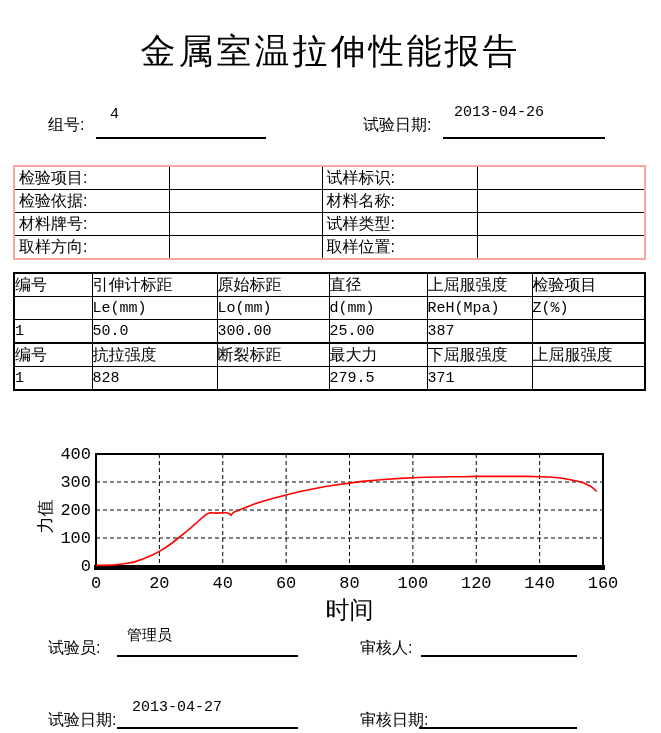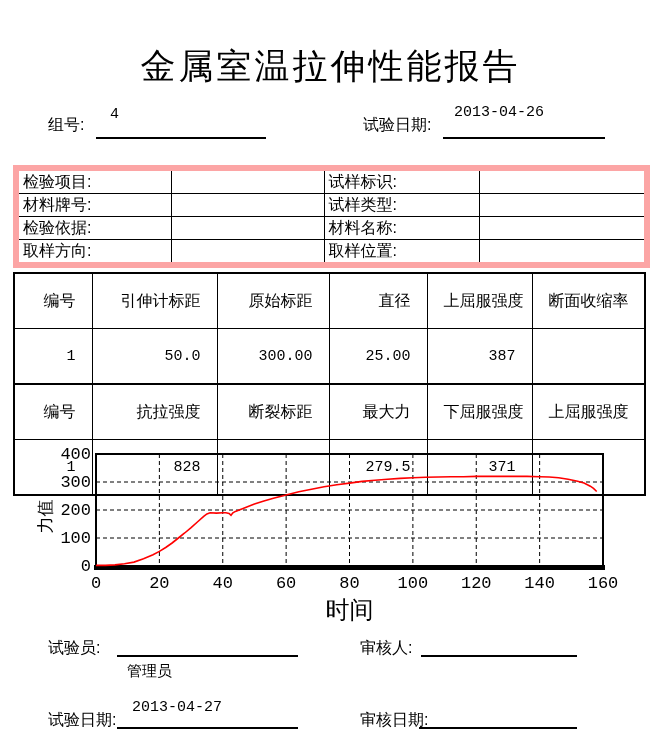--- a/index.html
+++ b/index.html
@@ -1,28 +1,28 @@
 <!DOCTYPE html>
 <html><head>
 <meta charset="utf-8">
 <style>
   html,body{margin:0;padding:0;background:#fff;}
   .page{position:relative;width:661px;height:733px;background:#ffffff;overflow:hidden;
         font-family:"Liberation Sans",sans-serif;color:#000;}
-  .title{position:absolute;top:43px;left:0;width:661px;text-align:center;
+  .title{position:absolute;top:28px;left:0;width:661px;text-align:center;
          font-family:"Liberation Serif",serif;font-size:35px;font-weight:500;letter-spacing:3px;white-space:nowrap;}
   .lbl{position:absolute;font-size:16px;white-space:nowrap;margin-left:15px;}
   .val{position:absolute;font-family:"Liberation Mono",monospace;font-size:15px;white-space:nowrap;}
-  .valcn{position:absolute;font-size:15px;white-space:nowrap;margin-top:36px;}
+  .valcn{position:absolute;font-size:15px;white-space:nowrap;}
   .uline{position:absolute;border-bottom:2px solid #000;height:0;}
   table{border-collapse:collapse;table-layout:fixed;position:absolute;background:#fff;}
-  .info-table{left:13px;top:165px;width:631px;border:6px solid #fca5a5;}
+  .info-table{left:13px;top:165px;width:631px;border:2px solid #fca5a5;}
   .info-table td{border:1px solid #000;height:22px;padding:0 0 0 4px;font-size:16px;overflow:hidden;white-space:nowrap;}
   .results-table{left:13px;top:272px;width:631px;border:2px solid #000;}
-  .results-table td{border:1px solid #000;height:22px;padding:16px;text-align:right;overflow:hidden;white-space:nowrap;}
+  .results-table td{border:1px solid #000;height:22px;padding:0;text-align:left;overflow:hidden;white-space:nowrap;}
   .results-table tr.hdr td{font-size:16px;}
   .results-table tr.mono td{font-family:"Liberation Mono",monospace;font-size:15px;}
   .results-table tr.sect td{border-top:2px solid #000;}
   .chart-wrap{position:absolute;left:0;top:440px;width:661px;height:185px;}
   .ylabel{position:absolute;left:28px;top:505px;font-size:17px;white-space:nowrap;
           transform:rotate(-90deg);transform-origin:center;}
   .xlabel{position:absolute;left:96px;top:594px;width:507px;text-align:center;font-size:24px;}
 </style>
 </head>
 <body>
@@ -47,29 +47,29 @@
         <col style="width:168px">
       </colgroup>
     <tbody>
         <tr>
       <td>检验项目:</td>
       <td></td>
       <td>试样标识:</td>
       <td></td>
     </tr>
     <tr>
+      <td>检验依据:</td>
+      <td></td>
+      <td>材料名称:</td>
+      <td></td>
+    </tr>
+    <tr>
       <td>材料牌号:</td>
       <td></td>
       <td>试样类型:</td>
-      <td></td>
-    </tr>
-    <tr>
-      <td>检验依据:</td>
-      <td></td>
-      <td>材料名称:</td>
       <td></td>
     </tr>
     <tr>
       <td>取样方向:</td>
       <td></td>
       <td>取样位置:</td>
       <td></td>
     </tr>
   </tbody>
     </table>
@@ -83,21 +83,29 @@
         <col style="width:105px">
         <col style="width:113px">
       </colgroup>
     <tbody>
         <tr class="hdr">
       <td>编号</td>
       <td>引伸计标距</td>
       <td>原始标距</td>
       <td>直径</td>
       <td>上屈服强度</td>
-      <td>断面收缩率</td>
+      <td>检验项目</td>
+    </tr>
+    <tr class="mono">
+      <td></td>
+      <td>Le(mm)</td>
+      <td>Lo(mm)</td>
+      <td>d(mm)</td>
+      <td>ReH(Mpa)</td>
+      <td>Z(%)</td>
     </tr>
     <tr class="mono">
       <td>1</td>
       <td>50.0</td>
       <td>300.00</td>
       <td>25.00</td>
       <td>387</td>
       <td></td>
     </tr>
     <tr class="hdr sect">

